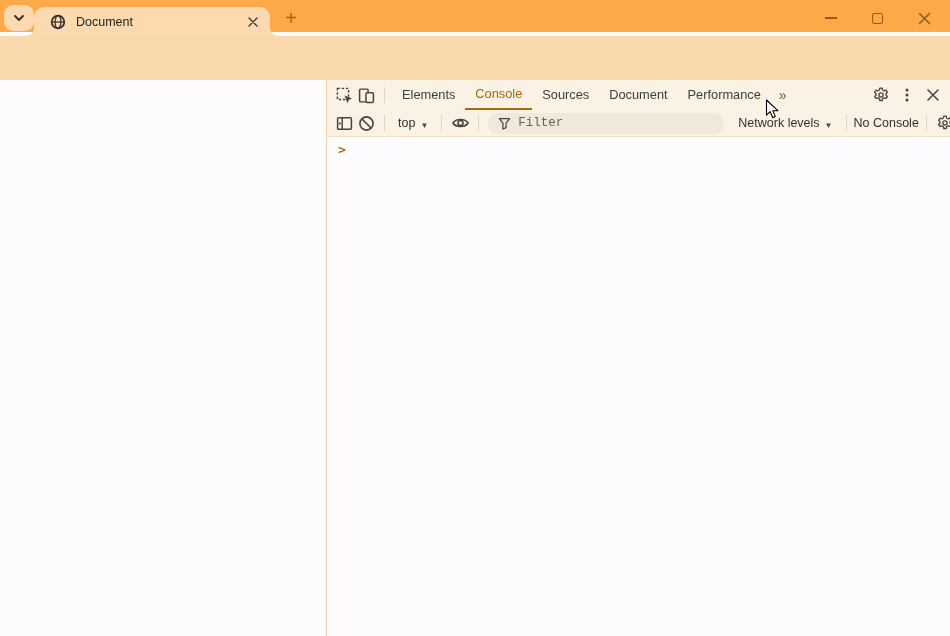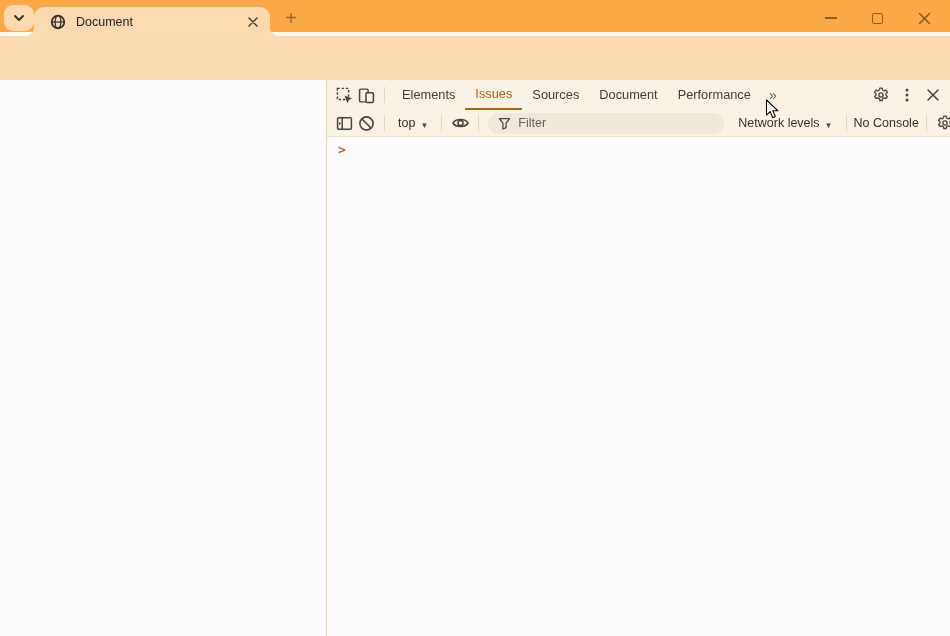--- a/index.html
+++ b/index.html
@@ -53,21 +53,21 @@
   .dt-vdiv{width:1px;height:16px;background:var(--divline);margin:0 7px;flex:0 0 auto;}
   .dt-tab{height:30px;line-height:29px;padding:0 10px;font-size:12.8px;color:#3E3D38;cursor:pointer;flex:0 0 auto;}
   .dt-tab.active{color:var(--accent);border-bottom:2px solid var(--accent);line-height:28px;}
   .dt-more{padding:0 8px;font-size:14px;color:#5E5C55;cursor:pointer;flex:0 0 auto;}
   .dt-spacer{flex:1;}
   .dt-right{display:flex;align-items:center;gap:4px;margin-right:6px;}
   .dt-label{font-size:12.5px;color:#33312C;white-space:nowrap;}
   .caret{font-size:8px;color:#4A4840;margin-left:5px;}
   .ctx-select,.levels-select{display:flex;align-items:flex-end;padding:0 6px;cursor:pointer;flex:0 0 auto;}
   .filter-pill{width:236px;height:21px;border-radius:11px;background:#F0E8DA;display:flex;align-items:center;padding-left:10px;margin-left:2px;flex:0 0 auto;}
-  .filter-pill input{flex:1;margin-left:7px;border:none;outline:none;background:transparent;font-family:Liberation Sans, sans-serif;font-size:12.5px;color:#55524B;}
+  .filter-pill input{flex:1;margin-left:7px;border:none;outline:none;background:transparent;font-family:Liberation Mono, monospace;font-size:12.5px;color:#55524B;}
   .filter-pill input::placeholder{color:#66625A;opacity:1;}
   .levels-select{margin-left:8px;}
   .issues{font-size:12.5px;color:#33312C;cursor:pointer;white-space:nowrap;flex:0 0 auto;}
   .console-area{flex:1;background:var(--white);}
   .console-prompt{display:flex;align-items:flex-start;padding:5px 0 0 11px;}
   .prompt-chevron{font-size:13px;font-weight:700;color:#AA6E15;font-family:"DejaVu Sans Mono",monospace;}
 
   
   .cursor{position:absolute;left:765px;top:99px;z-index:20;pointer-events:none;}
 
@@ -218,21 +218,21 @@
       </div>
       <div class="dt-btn">
         <svg width="17" height="17" viewBox="0 0 16 16">
           <rect x="1.5" y="2" width="8" height="12" rx="1" fill="none" stroke="#45443F" stroke-width="1.4"></rect>
           <rect x="7.5" y="5.5" width="7" height="9" rx="1" fill="#FAF2E4" stroke="#45443F" stroke-width="1.4"></rect>
         </svg>
       </div>
       <div class="dt-vdiv"></div>
 
       <div class="dt-tab">Elements</div>
-      <div class="dt-tab active">Issues</div>
+      <div class="dt-tab active">Console</div>
       <div class="dt-tab">Sources</div>
       <div class="dt-tab">Document</div>
       <div class="dt-tab">Performance</div>
       <div class="dt-more">»</div>
 
       <div class="dt-spacer"></div>
       <div class="dt-right">
         <div class="dt-btn">
           <svg width="16" height="16" viewBox="0 0 16 16">
             <path d="M9.2 1.2 H6.8 L6.4 3 a5.4 5.4 0 0 0 -1.5 0.9 L3.2 3.2 L1.6 5.2 L3 6.5 a5.6 5.6 0 0 0 0 1.7 L1.6 9.5 L3.2 11.5 L4.9 10.8 c0.5 0.4 1 0.7 1.5 0.9 l0.4 1.8 h2.4 l0.4 -1.8 c0.5 -0.2 1 -0.5 1.5 -0.9 l1.7 0.7 1.6 -2 -1.4 -1.3 a5.6 5.6 0 0 0 0 -1.7 l1.4 -1.3 -1.6 -2 -1.7 0.7 a5.4 5.4 0 0 0 -1.5 -0.9 Z" fill="none" stroke="#45443F" stroke-width="1.3" stroke-linejoin="round"></path>

